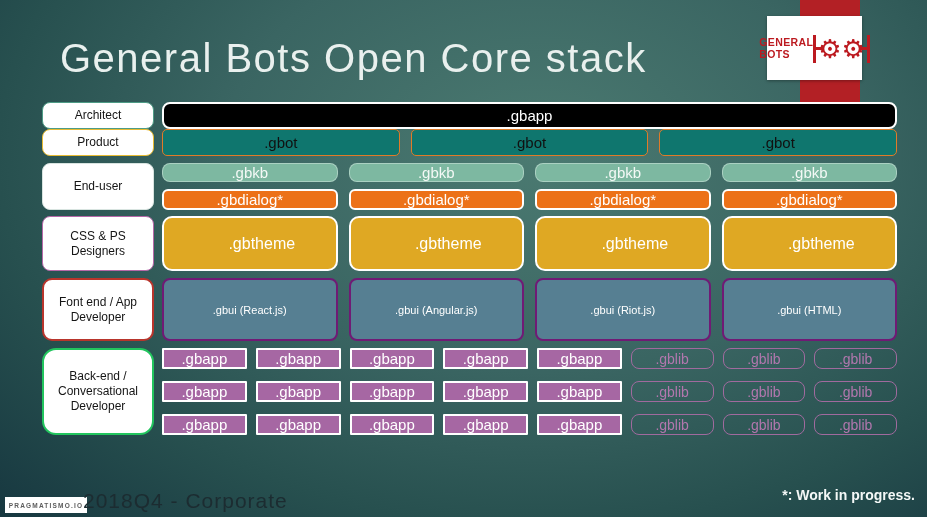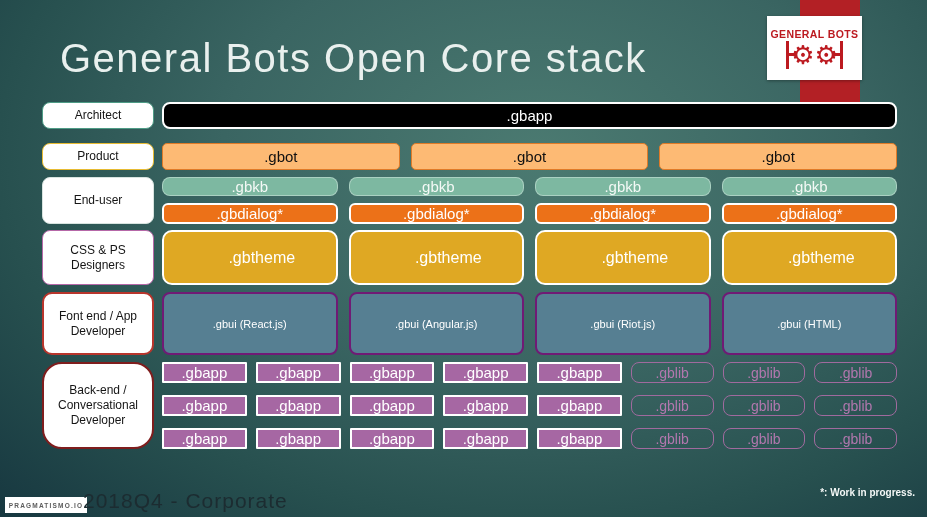--- a/index.html
+++ b/index.html
@@ -13,21 +13,21 @@
   
   .title{
     position:absolute;left:60px;top:36px;width:720px;
     font-size:40px;letter-spacing:1.5px;color:#e9f0ee;font-weight:400;
   }
 
   
   .logo-band{position:absolute;left:800px;top:0;width:60px;height:104px;background:#b32025;}
   .logo-card{
     position:absolute;left:767px;top:16px;width:95px;height:64px;background:#ffffff;
-    display:flex;flex-direction:column;align-items:center;justify-content:center;
+    display:flex;flex-direction:row;align-items:center;justify-content:center;
     box-shadow:0 1px 3px rgba(0,0,0,.35);
   }
   .logo-text{font-size:10.5px;font-weight:bold;color:#bc1a20;letter-spacing:.4px;}
   .gearrow{display:flex;align-items:center;margin-top:1px;}
   .gear{font-size:26px;line-height:26px;color:#bc1a20;font-family:"DejaVu Sans", sans-serif;}
   .tick{position:relative;width:3px;height:28px;background:#bc1a20;}
   .tick::after{content:"";position:absolute;top:12px;width:7px;height:3px;background:#bc1a20;}
   .tick.left{margin-right:2px;} .tick.left::after{left:3px;}
   .tick.right{margin-left:2px;} .tick.right::after{right:3px;}
 
@@ -35,56 +35,56 @@
   .stack{position:absolute;left:42px;top:102px;right:30px;}
   .row{display:flex;align-items:stretch;}
   .rowlabel{
     width:112px;min-width:112px;margin-right:8px;background:#ffffff;border-radius:8px;
     display:flex;align-items:center;justify-content:center;text-align:center;
     font-size:12px;color:#151515;padding:2px 4px;box-sizing:border-box;line-height:1.25;
   }
   .rowcontent{flex:1;display:flex;gap:11px;}
   .rowcol{flex:1;display:flex;flex-direction:column;}
 
-  .mb8{margin-bottom:14px}.mb7{margin-bottom:7px}.mb6{margin-bottom:6px}
+  .mb8{margin-bottom:0}.mb7{margin-bottom:7px}.mb6{margin-bottom:6px}
   .h27{height:27px}.h25{height:25px}.h55{height:55px}.h63{height:63px}
 
   .box{
     flex:1;display:flex;align-items:center;justify-content:center;
     color:#fff;font-size:15px;box-sizing:border-box;white-space:nowrap;
   }
   .gbai{background:#000;border:2px solid #fff;border-radius:8px;}
-  .gbot{background:#fdba74;border:1.5px solid #e07b28;border-radius:5px;color:#111;}
+  .gbot{background:#0f766e;border:1.5px solid #e07b28;border-radius:5px;color:#111;}
   .gbkb{background:#7db8a1;border:1px solid rgba(255,255,255,.35);border-radius:8px;color:#f4f9f6;}
   .gbdialog{background:#ec7118;border:2px solid #fff;border-radius:6px;}
   .gbtheme{background:#dfa823;border:2px solid #fff;border-radius:10px;font-size:16px;padding-left:24px;}
   .gbui{background:#567f92;border:2px solid #701a75;border-radius:8px;font-size:11px;}
   .gbapp{background:#a667a3;border:2.5px solid #fff;border-radius:1px;}
   .gblib{background:transparent;border:1.5px solid #a06a9e;border-radius:8px;color:#b277ae;font-size:14px;}
 
   .b-architect{border:1.5px solid #4e9c86;}
   .b-product{border:1.5px solid #e7bb33;}
   .b-enduser{border:1.5px solid #d8e4e0;}
   .b-designers{border:1.5px solid #b668a8;}
   .b-frontend{border:2px solid #b8352c;border-radius:10px;}
-  .b-backend{border:2px solid #7f1d1d;border-radius:20px;}
+  .b-backend{border:2px solid #22c55e;border-radius:14px;}
 
   
   .brandbox{
     position:absolute;left:5px;top:497px;width:82px;height:16px;background:#fff;
     display:flex;align-items:center;justify-content:center;
     font-size:6.5px;font-weight:bold;color:#5c5c5c;letter-spacing:1.2px;
   }
   .caption{
     position:absolute;left:83px;top:489px;
     font-size:21px;color:#1c2c31;letter-spacing:1px;
   }
   .note{
     position:absolute;right:12px;top:487px;
-    font-size:10px;font-weight:bold;color:#f4f8f7;
+    font-size:14px;font-weight:bold;color:#f4f8f7;
   }
 </style>
 </head>
 <body>
 
 <div class="slide">
 
   <div class="title">General Bots Open Core stack</div>
 
   <div class="logo-band"></div>

